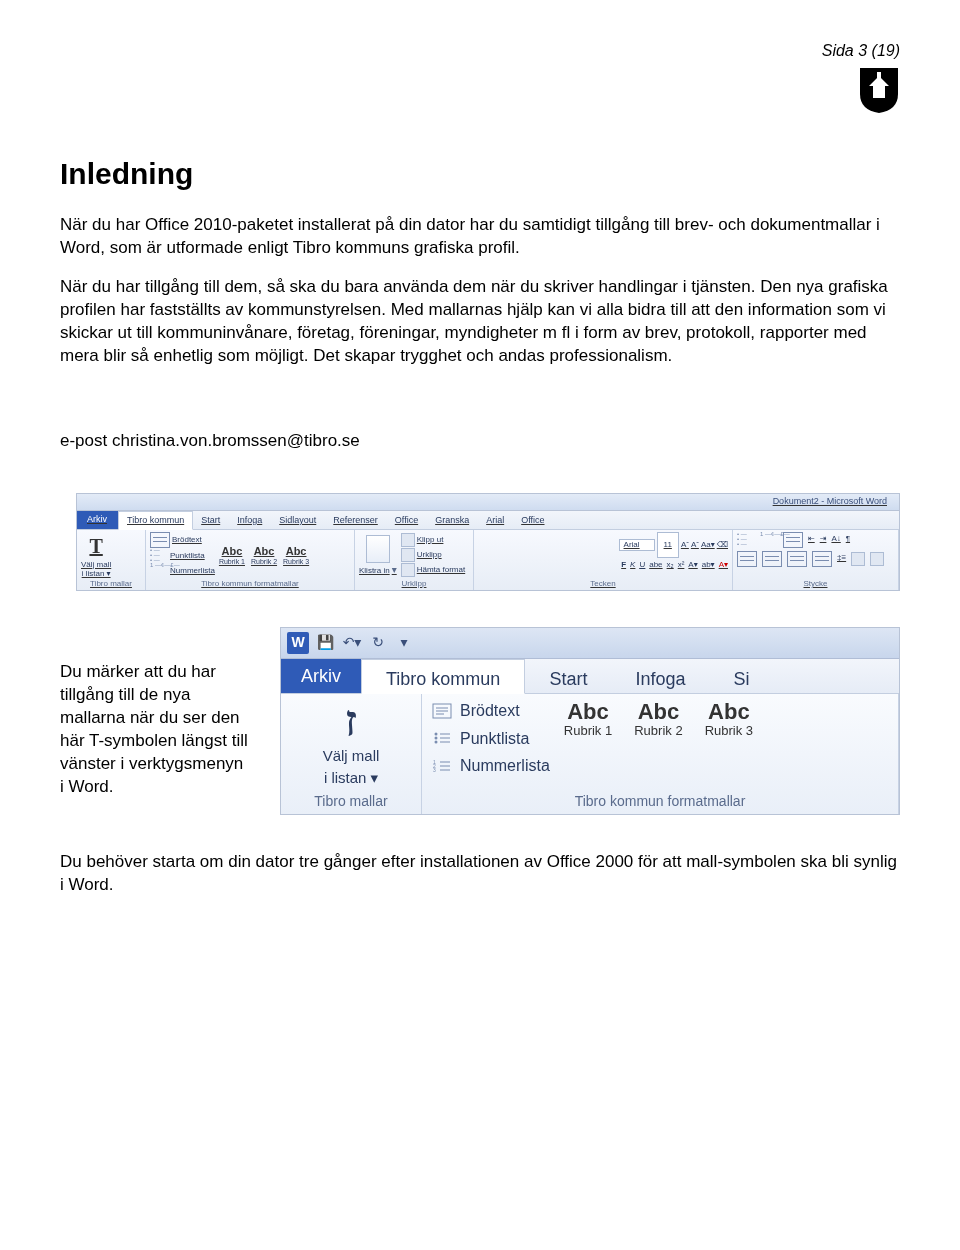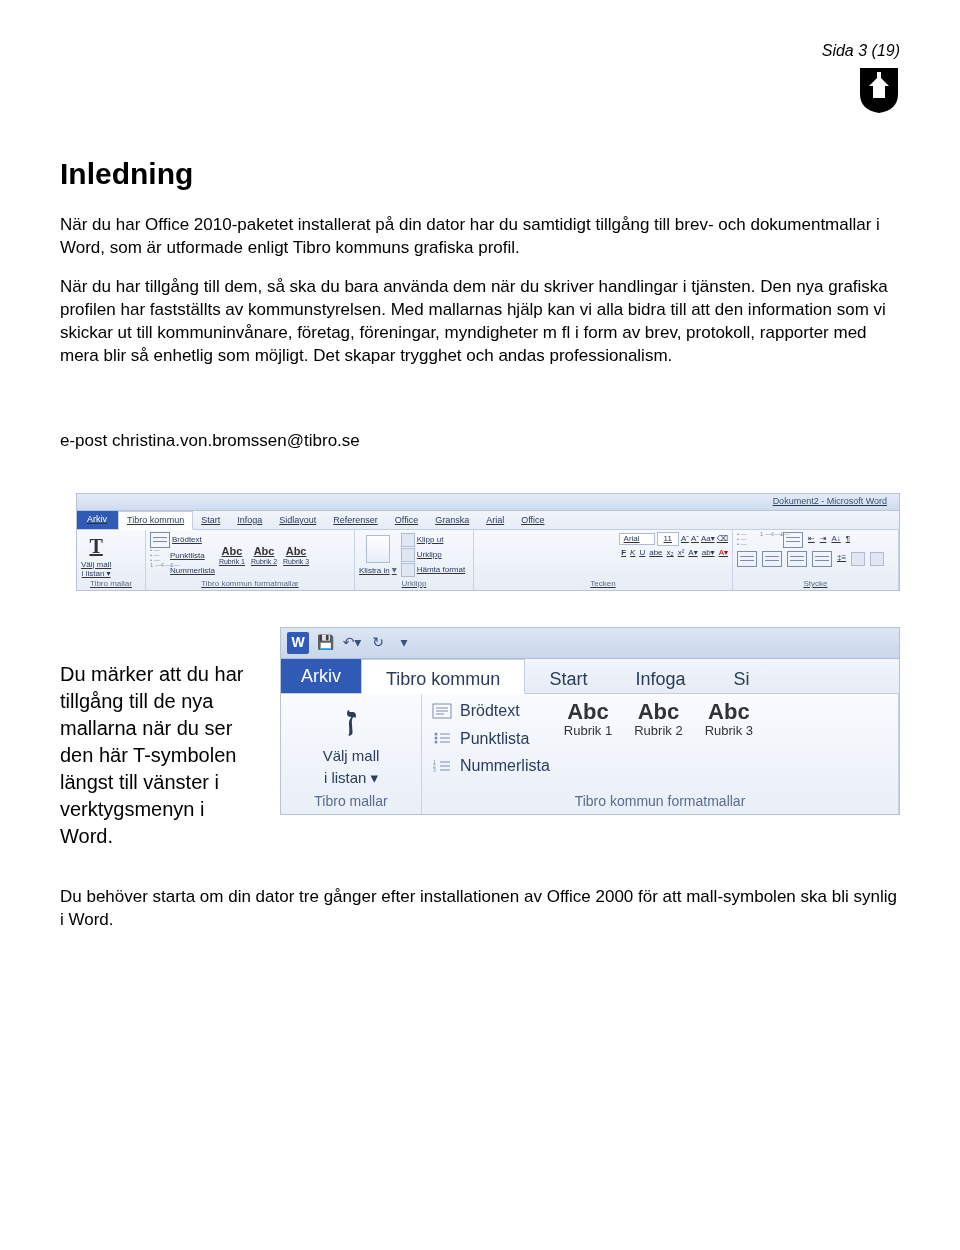--- a/index.html
+++ b/index.html
@@ -137,21 +137,21 @@
     margin: 0 auto;
   }
   .zoomed-section {
     display: flex;
     gap: 30px;
     margin-bottom: 36px;
     align-items: flex-start;
   }
   .caption {
     width: 190px;
-    font-size: 20px;
+    font-size: 17px;
     line-height: 1.35;
     padding-top: 34px;
   }
   .ribbon-zoom {
     flex: 1;
     border: 1px solid #b8c3d6;
     background: linear-gradient(#f7f9fe, #e8eef8);
     font-size: 18px;
     color: #333;
   }
@@ -370,21 +370,21 @@
             </div>
         </div>
       </div>
       <div class="group-label">Urklipp</div>
     </div>
 
     <div class="group" style="min-width:250px">
       <div class="group-body" style="flex-direction:column; align-items:flex-end; gap:3px;">
         <div class="hstack">
           <span class="tiny" style="border:1px solid #adbcd4; padding:1px 14px 1px 4px; background:#fff">Arial</span>
-          <span class="tiny" style="border:1px solid #adbcd4; padding:2px 6px; background:#fff">11</span>
+          <span class="tiny" style="border:1px solid #adbcd4; padding:8px 6px; background:#fff">11</span>
           <span class="tiny">Aˆ</span>
           <span class="tiny">Aˇ</span>
           <span class="tiny">Aa▾</span>
           <span class="tiny">⌫</span>
         </div>
         <div class="hstack" style="gap:4px">
           <span class="tiny" style="font-weight:bold">F</span>
           <span class="tiny" style="font-style:italic">K</span>
           <span class="tiny" style="text-decoration:underline">U</span>
           <span class="tiny">abe</span>

